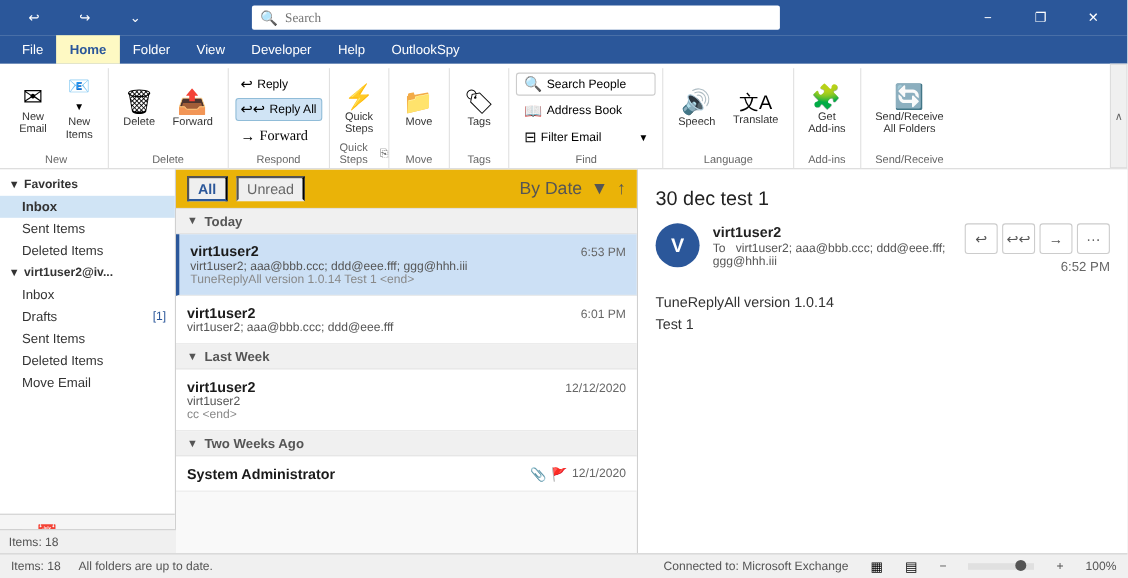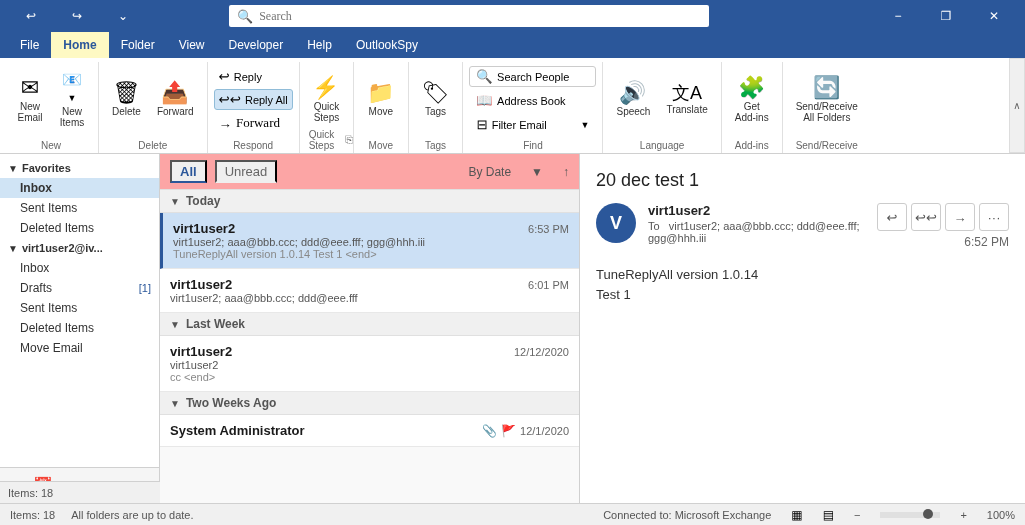--- a/index.html
+++ b/index.html
@@ -114,28 +114,28 @@
     .message-list {
       width: 420px;
       background: #f9f9f9;
       border-right: 1px solid #d0d0d0;
       display: flex;
       flex-direction: column;
       overflow: hidden;
     }
     .message-list-header {
       display: flex; align-items: center; padding: 6px 10px;
-      border-bottom: 1px solid #e0e0e0; background: #fca5a5; gap: 8px;
+      border-bottom: 1px solid #e0e0e0; background: #eab308; gap: 8px;
     }
     .msg-tab {
       font-size: 13px; padding: 2px 8px; cursor: pointer;
       border-bottom: 2px solid transparent; color: #666;
     }
     .msg-tab.active { color: #2b579a; border-bottom-color: #2b579a; font-weight: 600; }
-    .msg-sort { margin-left: auto; display: flex; align-items: center; gap: 20px; font-size: 12px; color: #555; cursor: pointer; }
+    .msg-sort { margin-left: auto; display: flex; align-items: center; gap: 8px; font-size: 16px; color: #555; cursor: pointer; }
 
     .msg-group-header {
       display: flex; align-items: center; padding: 4px 10px;
       font-size: 12px; font-weight: 600; color: #555; background: #f0f0f0;
       border-bottom: 1px solid #e0e0e0;
     }
     .msg-group-header .chevron { margin-right: 6px; font-size: 10px; }
 
     .message-item {
       padding: 8px 10px; border-bottom: 1px solid #e8e8e8;
@@ -464,21 +464,21 @@
             <span style="font-size:12px;">📎</span>
             <span style="font-size:12px;">🚩</span>
             <span class="msg-time">12/1/2020</span>
           </div>
         </div>
       </div>
     </div>
   </div>
 
   <div class="message-preview">
-    <div class="preview-subject">20 dec test 1</div>
+    <div class="preview-subject">30 dec test 1</div>
     <div class="preview-header">
       <div class="avatar">V</div>
       <div class="preview-header-info">
         <div class="preview-meta-row">
           <div>
             <div class="preview-sender">virt1user2</div>
             <div class="preview-to">
               <span>To</span>
               &nbsp;
               <span>virt1user2; aaa@bbb.ccc; ddd@eee.fff;

